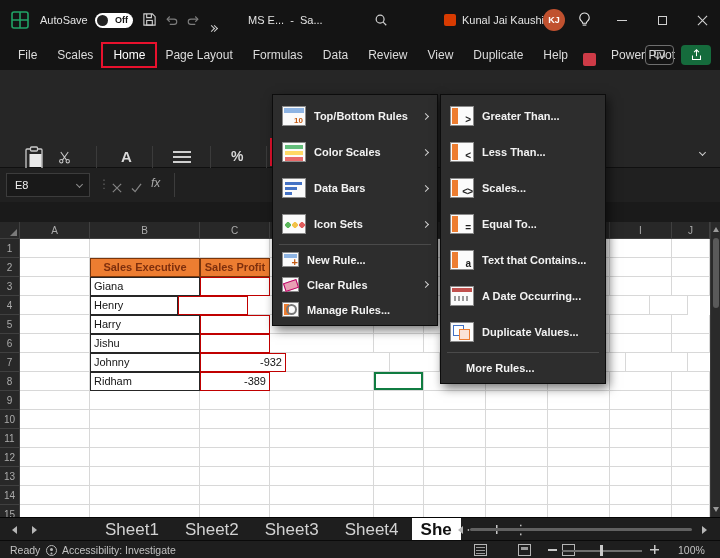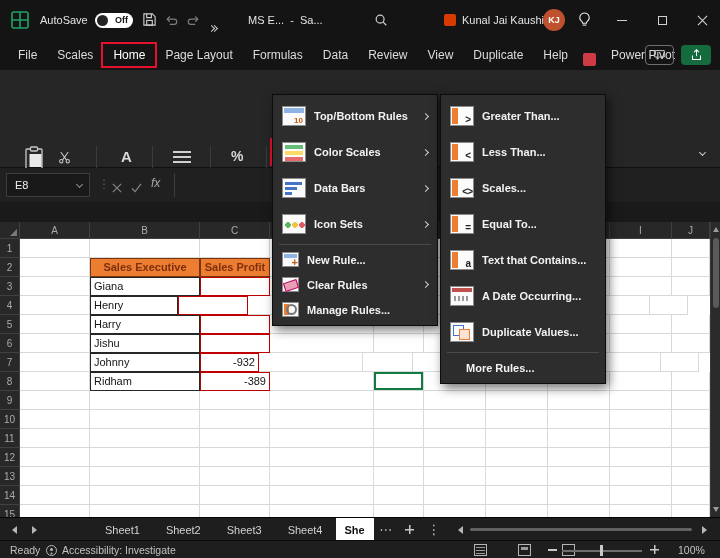--- a/index.html
+++ b/index.html
@@ -85,21 +85,21 @@
 .corner{width:20px;height:17px;position:relative;}
 .corner::after{content:"";position:absolute;right:2px;bottom:2px;border-left:7px solid transparent;border-bottom:7px solid #7a7a7a;}
 .chead{height:17px;}
 .rhead{width:20px;height:19px;}
 .dcell{height:19px;background:#fff;border-right:1px solid #d8d8d8;border-bottom:1px solid #d8d8d8;font-size:11px;color:#141414;line-height:17px;padding:0 3px;overflow:hidden;white-space:nowrap;flex:0 0 auto;}
 .hdr{background:#ED7D31;color:#7E2F0D;font-weight:700;text-align:center;border:1px solid #79350B;}
 .nameCell{border:1px solid #262626;}
 .profitCell{border:1px solid #C00000;text-align:right;}
 .sel{box-shadow:inset 0 0 0 2px #107C41;}
 
-.stab{padding:0 13px;font-size:11px;color:#d2d2d2;display:flex;align-items:center;flex:0 0 auto;}
+.stab{padding:0 13px;font-size:17px;color:#d2d2d2;display:flex;align-items:center;flex:0 0 auto;}
 .stab.active{background:#fff;color:#111;font-weight:600;padding:0 9px;}
 .sbtn{width:24px;display:flex;align-items:center;justify-content:center;color:#c8c8c8;font-size:13px;flex:0 0 auto;}
 
 .acc-icon{width:11px;height:11px;border:1px solid #b8b8b8;border-radius:50%;position:relative;display:inline-block;}
 .acc-icon::after{content:"";position:absolute;left:3px;top:1.5px;width:3px;height:3px;background:#b8b8b8;border-radius:50%;box-shadow:0 4px 0 -0.5px #b8b8b8;}
 .vicon{width:13px;height:12px;border:1px solid #b5b5b5;position:relative;display:inline-block;}
 .vicon.vnormal::after{content:"";position:absolute;left:1px;right:1px;top:2px;border-top:1px solid #9a9a9a;box-shadow:0 3px 0 #9a9a9a,0 6px 0 #9a9a9a;}
 .vicon.vpage::after{content:"";position:absolute;left:2px;right:2px;top:2px;height:3px;background:#9a9a9a;}
 .vicon.vbreak::after{content:"";position:absolute;left:1px;right:1px;top:5px;border-top:1px dashed #9a9a9a;}
 .hline{width:9px;height:1.5px;background:#c8c8c8;display:inline-block;}
@@ -400,21 +400,21 @@
       <div class="dcell" style="width: 62px;"></div>
       <div class="dcell" style="width: 62px;"></div>
       <div class="dcell" style="width: 62px;"></div>
       <div class="dcell" style="width: 62px;"></div>
       <div class="dcell" style="width: 38px;"></div>
     </div>
     <div class="grow">
       <div class="rhead">7</div>
       <div class="dcell" style="width: 70px;"></div>
       <div class="dcell nameCell" style="width: 110px;">Johnny</div>
-      <div class="dcell profitCell" style="width: 59px;">-932</div>
+      <div class="dcell profitCell" style="width: 86px;">-932</div>
       <div class="dcell" style="width: 104px;"></div>
       <div class="dcell" style="width: 50px;"></div>
       <div class="dcell" style="width: 62px;"></div>
       <div class="dcell" style="width: 62px;"></div>
       <div class="dcell" style="width: 62px;"></div>
       <div class="dcell" style="width: 62px;"></div>
       <div class="dcell" style="width: 38px;"></div>
     </div>
     <div class="grow">
       <div class="rhead">8</div>

